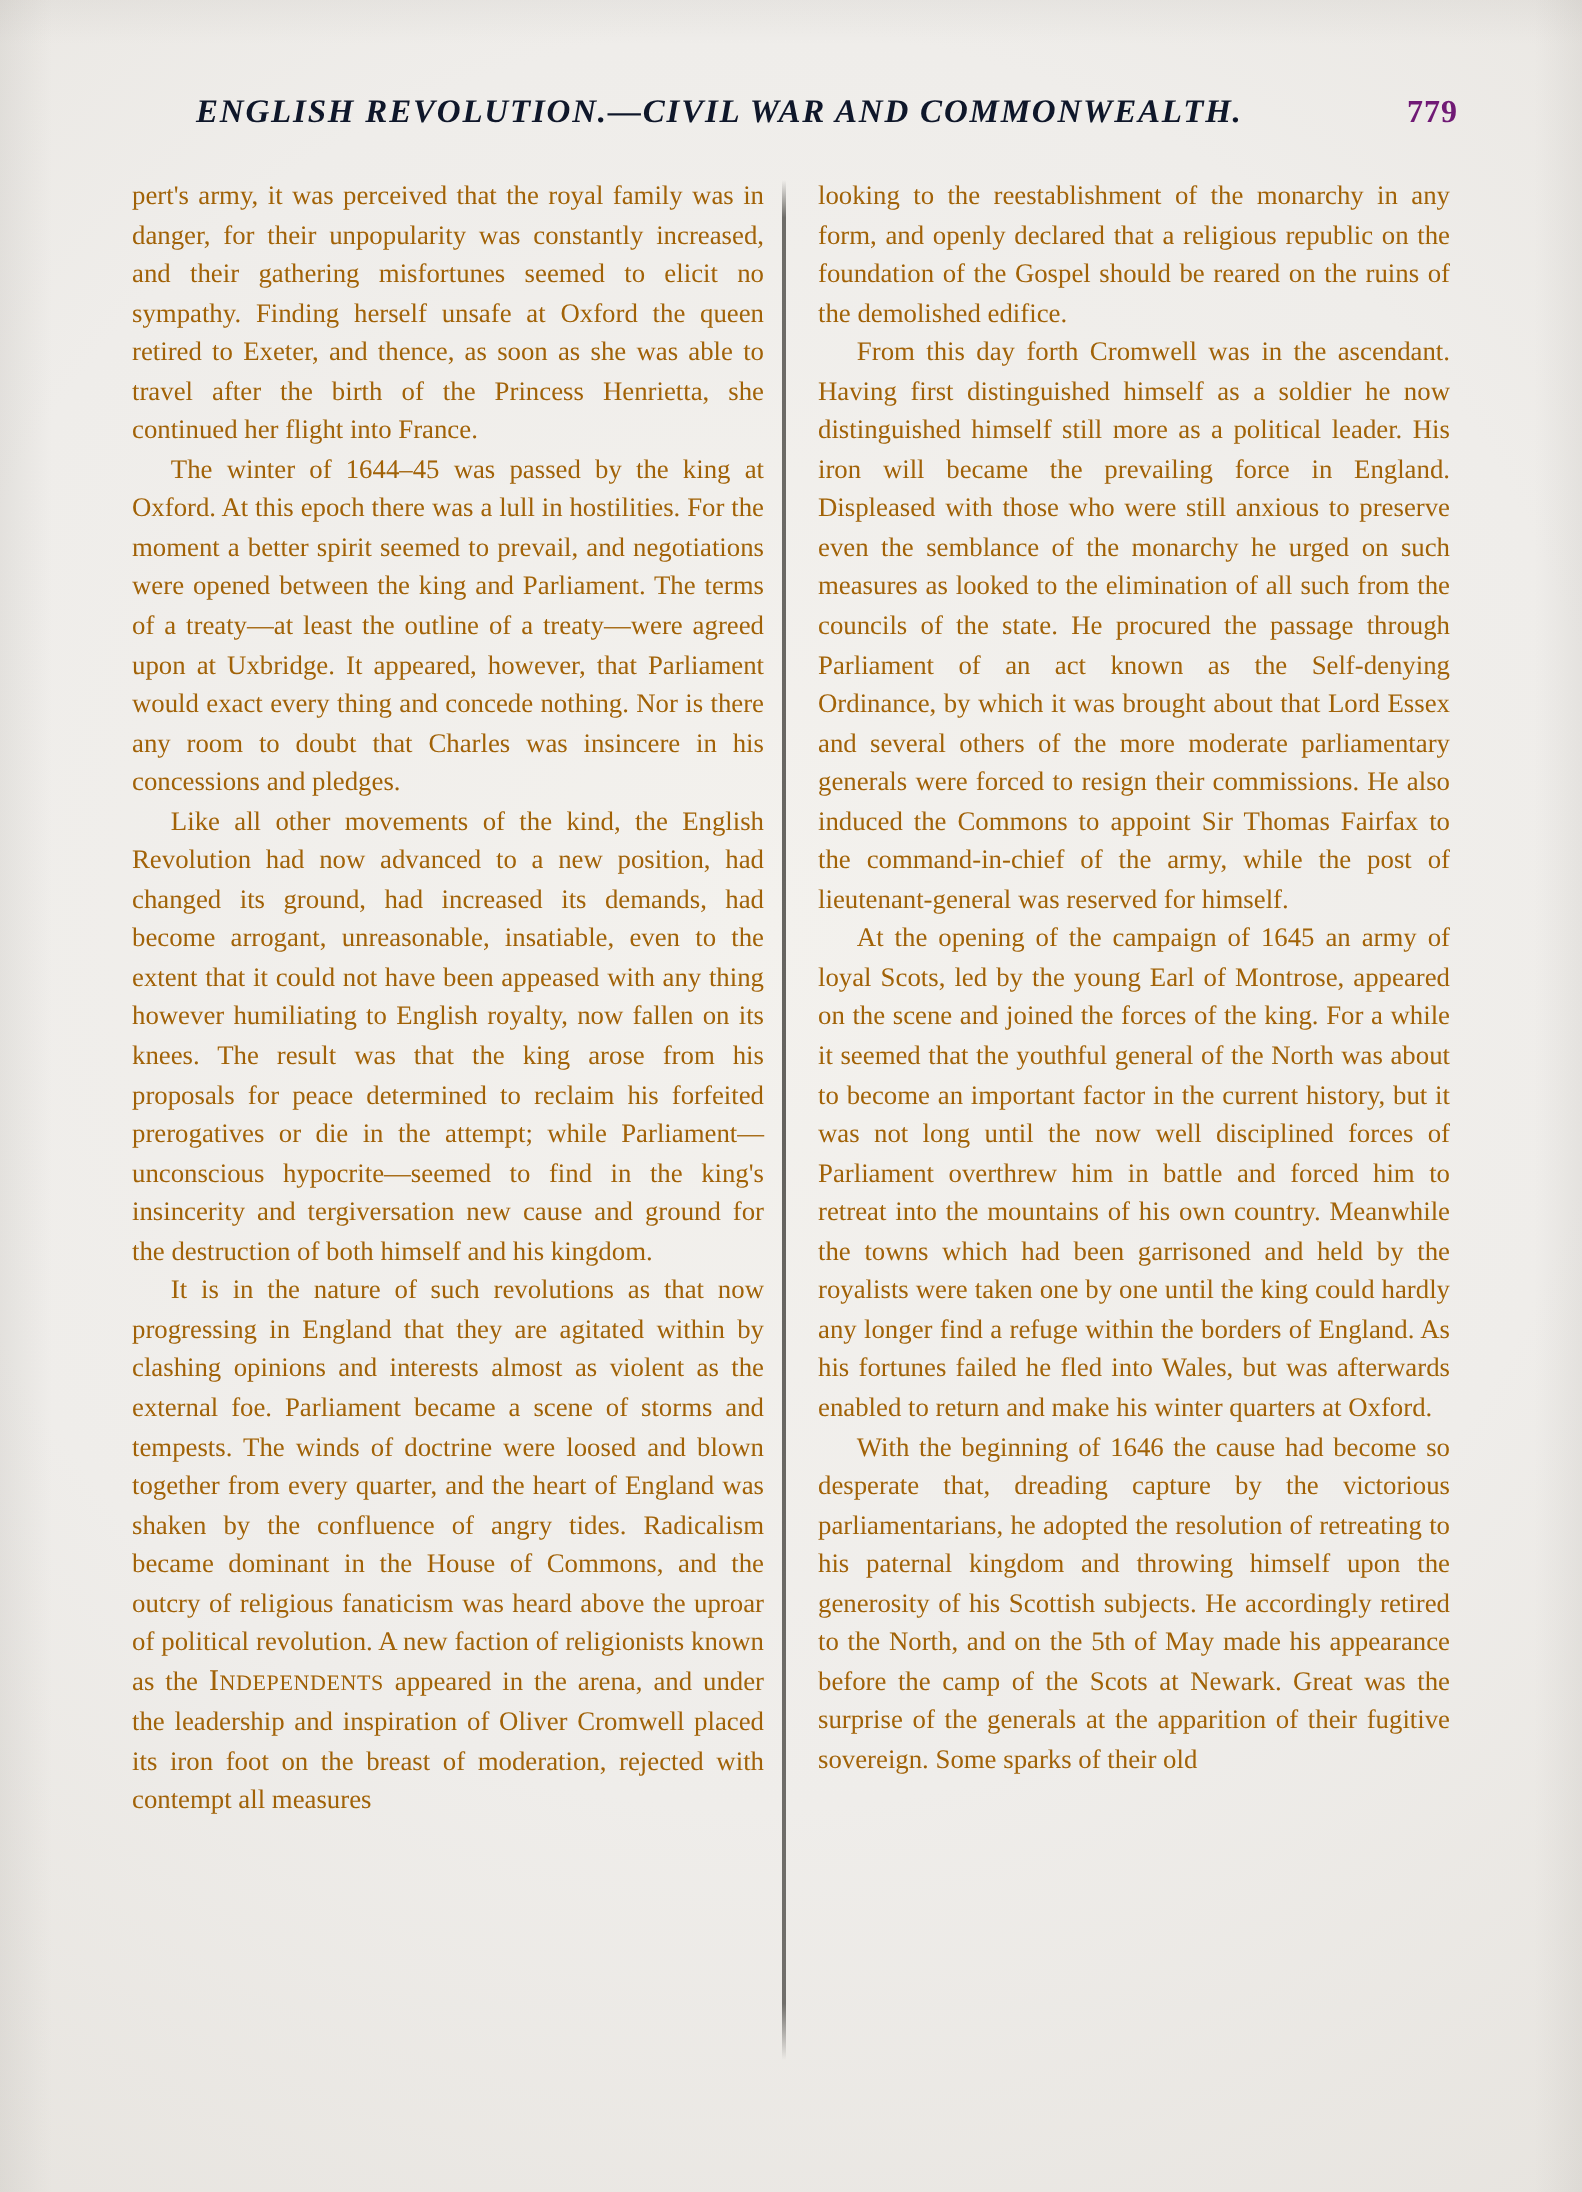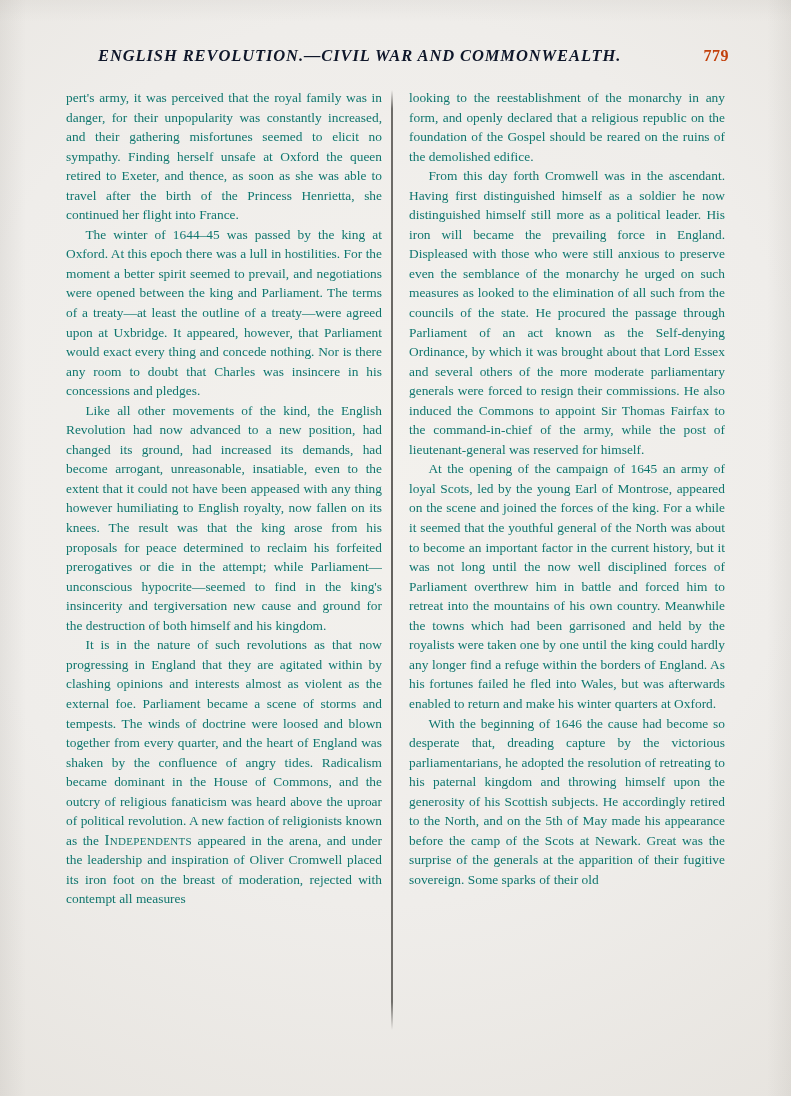--- a/index.html
+++ b/index.html
@@ -52,21 +52,21 @@
     font-size: 16.5px;
     letter-spacing: 0.9px;
     white-space: nowrap;
     color: #0f172a;
     margin-left: 34px;
   }
   .head-folio {
     font-weight: 700;
     font-size: 16px;
     letter-spacing: 0.5px;
-    color: #c2410c;
+    color: #701a75;
     margin-left: auto;
     margin-right: 6px;
   }
 
   
   .columns {
     position: absolute;
     left: 0;
     right: 0;
     top: 88px;
@@ -74,21 +74,21 @@
   }
   .col {
     position: absolute;
     top: 0;
     width: 316px;
     font-size: 13.4px;
     line-height: 19.55px;
     text-align: justify;
     text-justify: inter-word;
     hyphens: none;
-    color: #0f766e;
+    color: #a16207;
   }
   .col-left  { left: 66px; }
   .col-right { left: 409px; }
 
   .col p {
     margin: 0;
     text-indent: 1.45em;
   }
   .col p.no-indent { text-indent: 0; }
 

